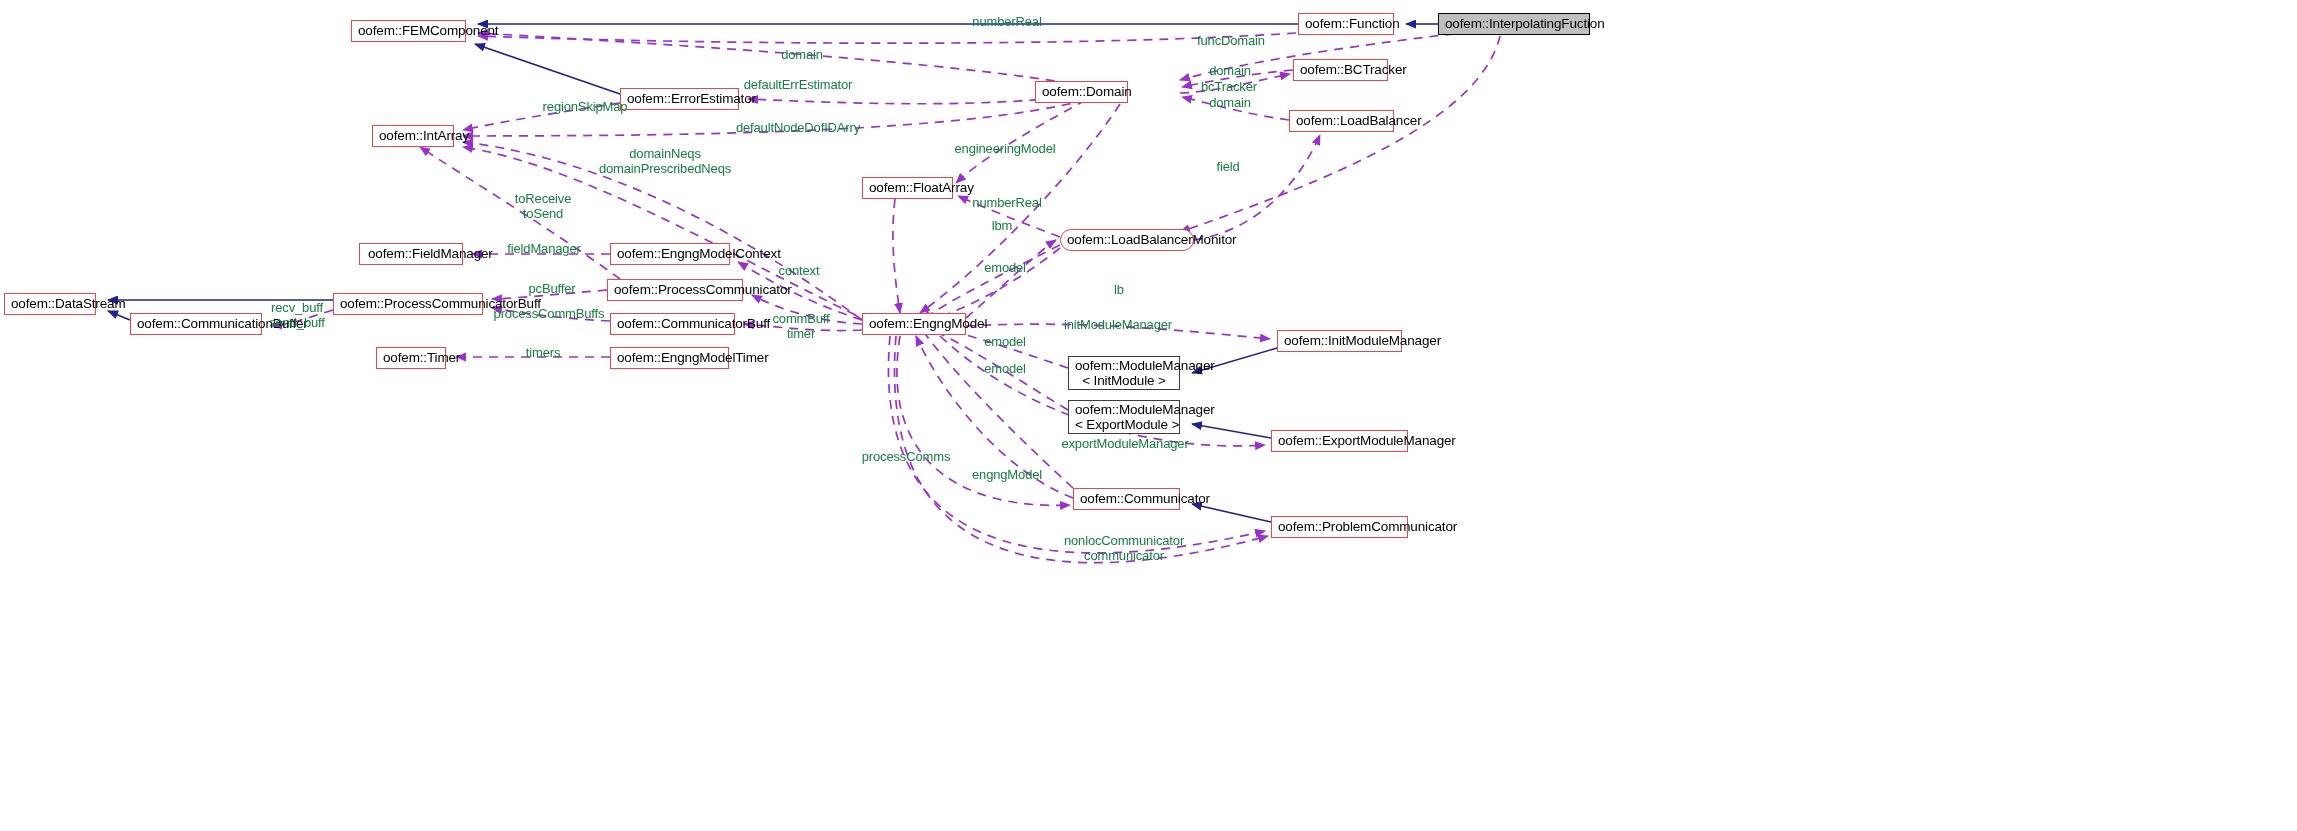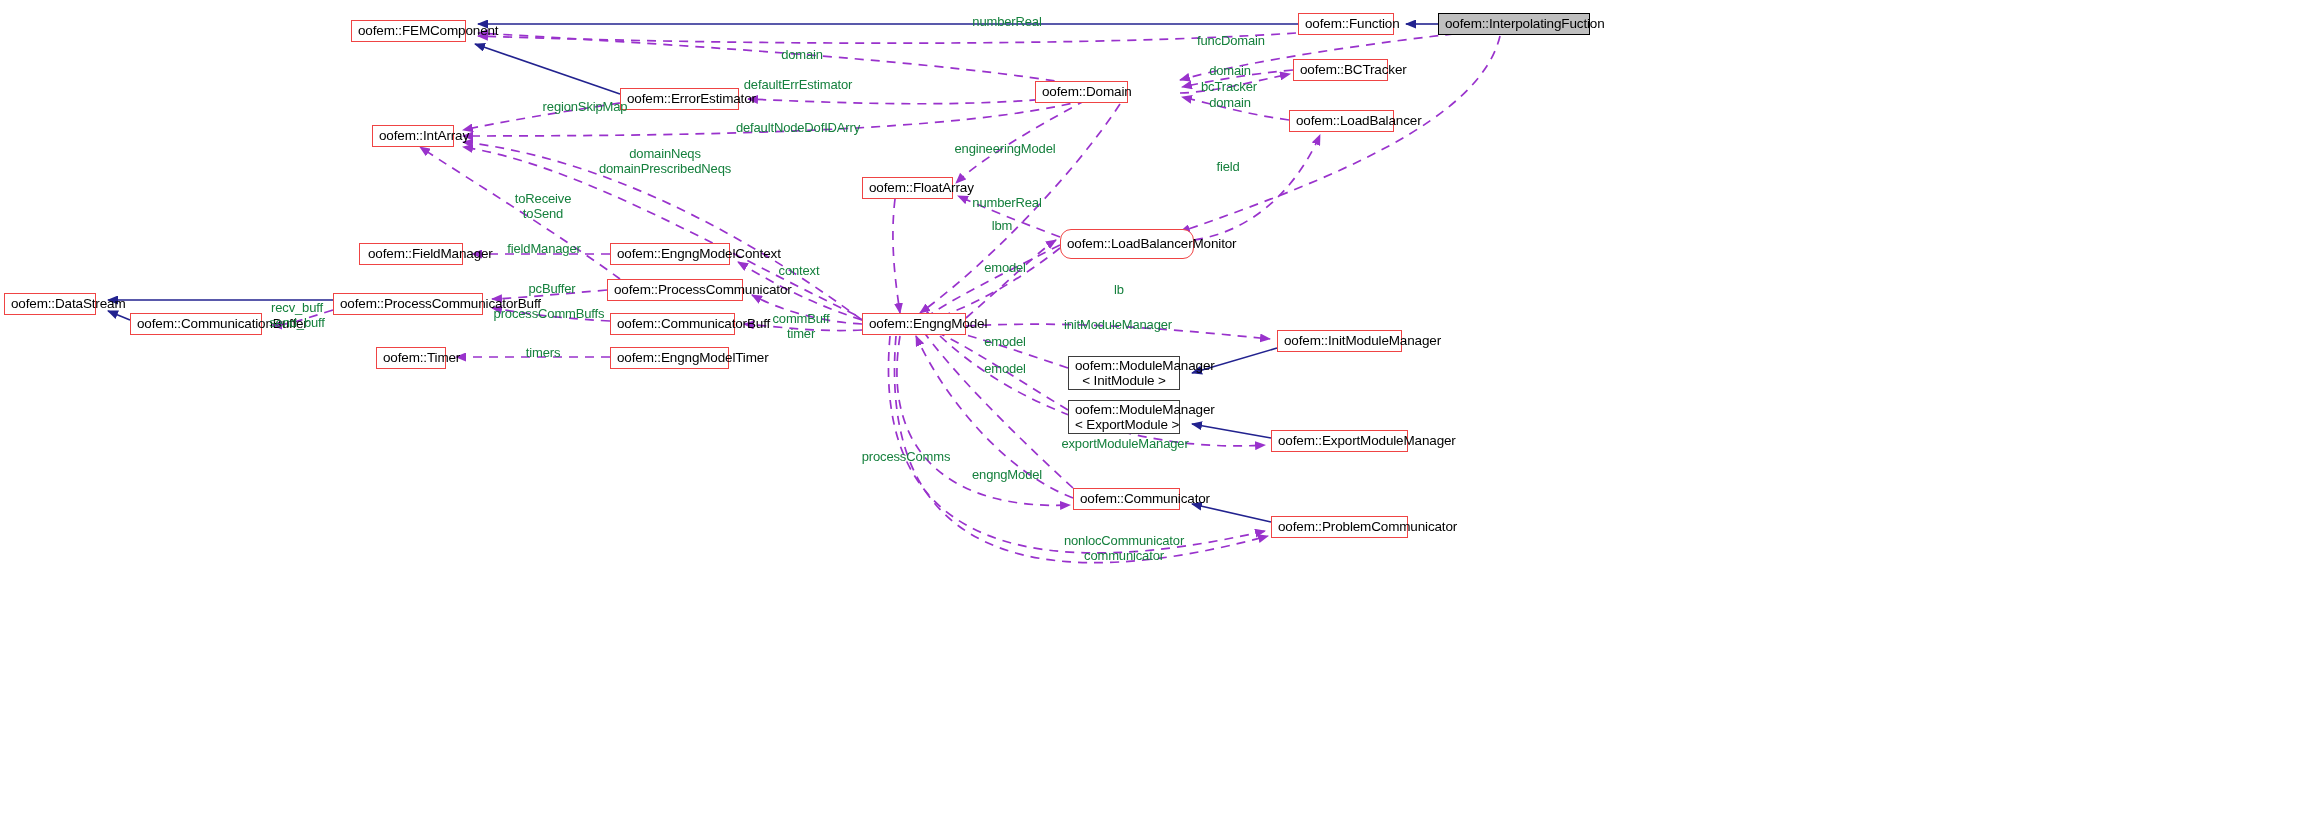--- a/index.html
+++ b/index.html
@@ -174,21 +174,21 @@
   <div id="node-layer">
       <div class="node" style="left: 351px; top: 20px; width: 115px; height: 22px;"><span class="node-label">oofem::FEMComponent</span></div>
       <div class="node" style="left: 1298px; top: 13px; width: 96px; height: 22px;"><span class="node-label">oofem::Function</span></div>
       <div class="node highlight" style="left: 1438px; top: 13px; width: 152px; height: 22px;"><span class="node-label">oofem::InterpolatingFuction</span></div>
       <div class="node" style="left: 1293px; top: 59px; width: 95px; height: 22px;"><span class="node-label">oofem::BCTracker</span></div>
       <div class="node" style="left: 620px; top: 88px; width: 119px; height: 22px;"><span class="node-label">oofem::ErrorEstimator</span></div>
       <div class="node" style="left: 1035px; top: 81px; width: 93px; height: 22px;"><span class="node-label">oofem::Domain</span></div>
       <div class="node" style="left: 1289px; top: 110px; width: 105px; height: 22px;"><span class="node-label">oofem::LoadBalancer</span></div>
       <div class="node" style="left: 372px; top: 125px; width: 82px; height: 22px;"><span class="node-label">oofem::IntArray</span></div>
       <div class="node" style="left: 862px; top: 177px; width: 91px; height: 22px;"><span class="node-label">oofem::FloatArray</span></div>
-      <div class="node" style="left: 1060px; top: 229px; width: 134px; height: 30px; border-radius: 11px;"><span class="node-label">oofem::LoadBalancerMonitor</span></div>
+      <div class="node" style="left: 1060px; top: 229px; width: 134px; height: 22px; border-radius: 11px;"><span class="node-label">oofem::LoadBalancerMonitor</span></div>
       <div class="node" style="left: 359px; top: 243px; width: 104px; height: 22px; padding-left: 8px;"><span class="node-label">oofem::FieldManager</span></div>
       <div class="node" style="left: 610px; top: 243px; width: 120px; height: 22px;"><span class="node-label">oofem::EngngModelContext</span></div>
       <div class="node" style="left: 4px; top: 293px; width: 92px; height: 22px;"><span class="node-label">oofem::DataStream</span></div>
       <div class="node" style="left: 333px; top: 293px; width: 150px; height: 22px;"><span class="node-label">oofem::ProcessCommunicatorBuff</span></div>
       <div class="node" style="left: 607px; top: 279px; width: 136px; height: 22px;"><span class="node-label">oofem::ProcessCommunicator</span></div>
       <div class="node" style="left: 130px; top: 313px; width: 132px; height: 22px;"><span class="node-label">oofem::CommunicationBuffer</span></div>
       <div class="node" style="left: 610px; top: 313px; width: 125px; height: 22px;"><span class="node-label">oofem::CommunicatorBuff</span></div>
       <div class="node" style="left: 862px; top: 313px; width: 104px; height: 22px;"><span class="node-label">oofem::EngngModel</span></div>
       <div class="node" style="left: 1277px; top: 330px; width: 125px; height: 22px;"><span class="node-label">oofem::InitModuleManager</span></div>
       <div class="node" style="left: 376px; top: 347px; width: 70px; height: 22px;"><span class="node-label">oofem::Timer</span></div>

